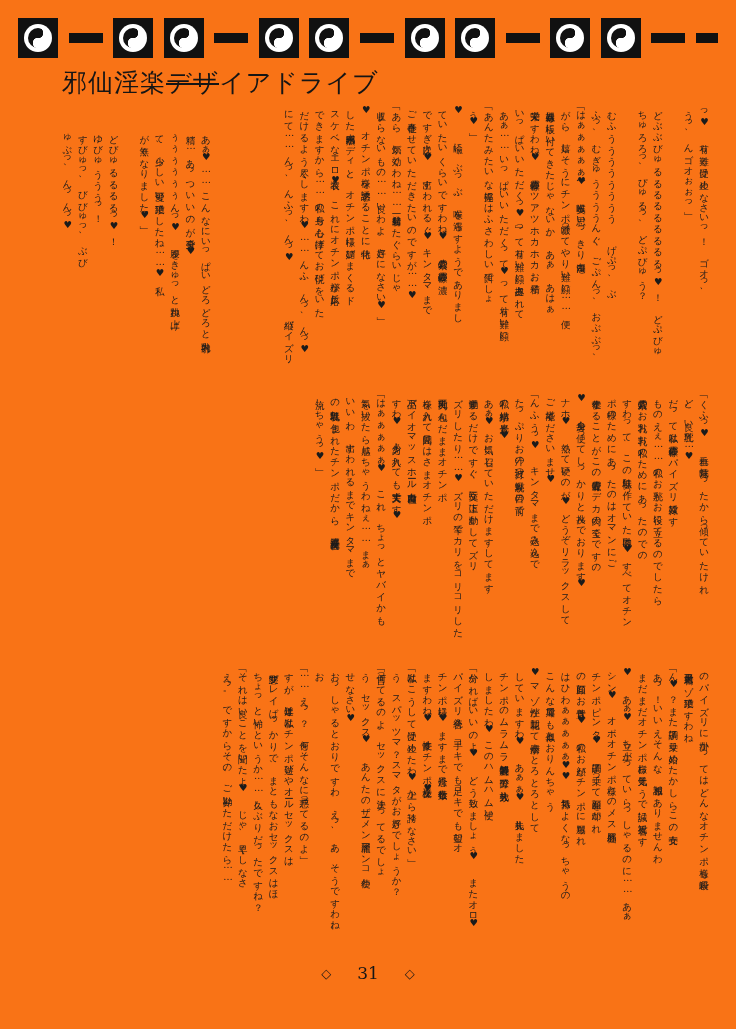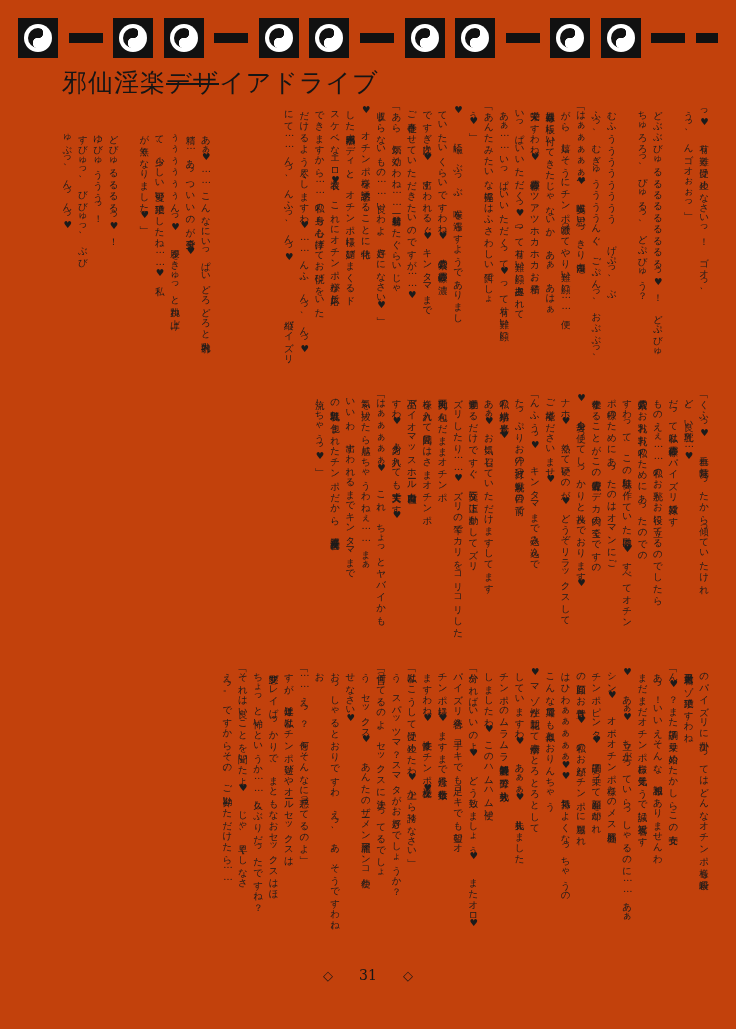--- a/index.html
+++ b/index.html
@@ -15,21 +15,21 @@
     overflow: hidden;
     position: relative;
   }
 
   
   .page {
     position: absolute;
     inset: 0;
     width: 736px;
     height: 1029px;
-    background: #c2410c;
+    background: #f97316;
   }
 
   
   .top-band {
     position: absolute;
     left: 18px;
     top: 16px;
     width: 700px;
     height: 44px;
     display: flex;
@@ -155,21 +155,21 @@
     justify-content: center;
     gap: 26px;
     font-size: 17px;
     font-family: "DejaVu Serif", "Liberation Serif", serif;
     color: #161616;
   }
   .diamond {
     font-size: 13px;
     color: #161616;
   }
-  .pagenum { font-size: 14px; }
+  .pagenum { font-size: 17px; }
 </style>
 </head>
 <body>
 
 <div class="page">
 
   <div class="top-band">
     <div class="band-cell block"></div>
     <div class="band-cell dash"></div>
     <div class="band-cell block"></div>

